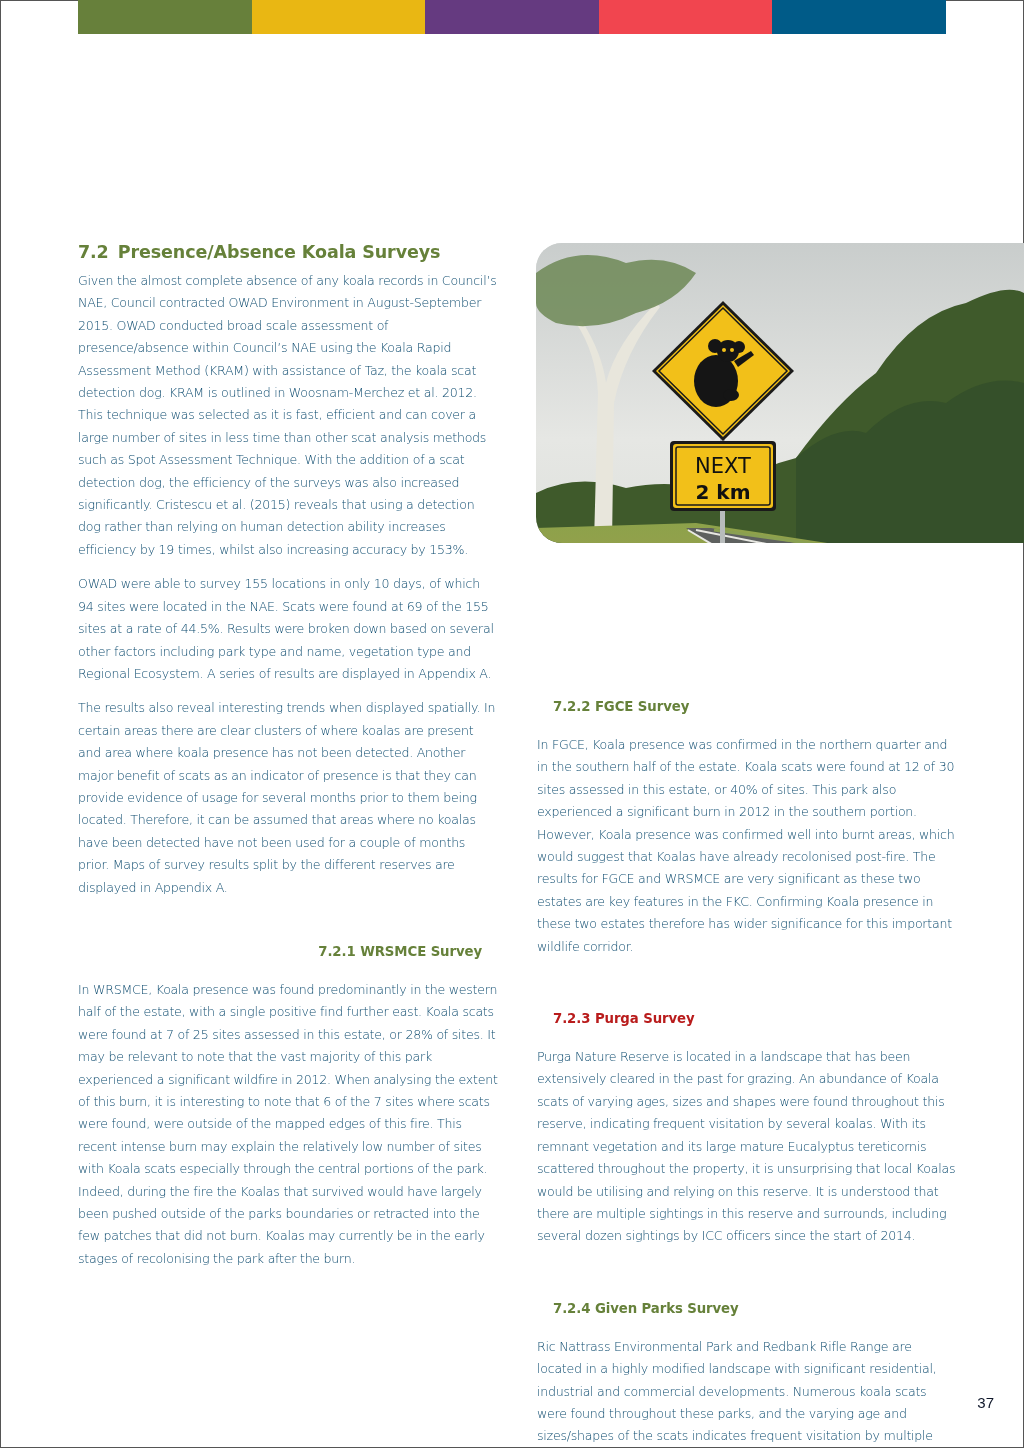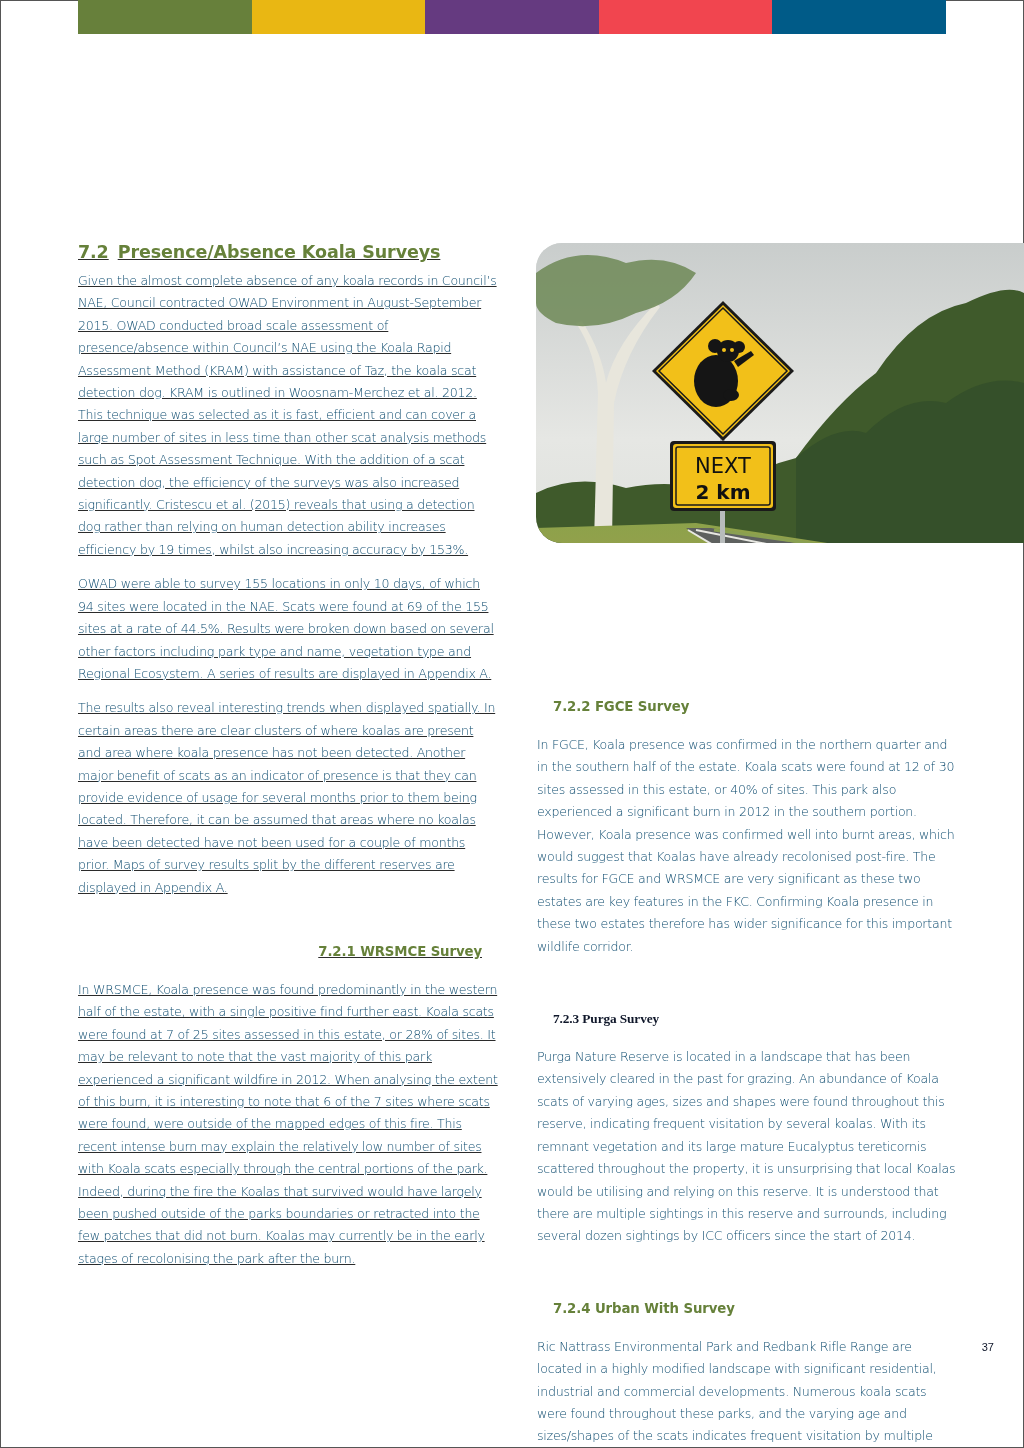--- a/index.html
+++ b/index.html
@@ -9,21 +9,21 @@
     font-family: "DejaVu Sans", sans-serif;
     color: #2b2b2b;
   }
   .frame {
     position: absolute; left: 0; top: 0; width: 1022px; height: 1446px;
     border: 1px solid #555; box-sizing: content-box; pointer-events: none;
   }
   .color-bar { position: absolute; top: 0; left: 78px; width: 868px; height: 34px; display: flex; }
   .color-bar div { flex: 1; height: 34px; }
 
-  .col-left { position: absolute; left: 78px; top: 240px; width: 420px; text-decoration: underline; }
+  .col-left { position: absolute; left: 78px; top: 240px; width: 420px; }
   .col-right { position: absolute; left: 537px; top: 680px; width: 420px; }
 
   h2.section-title {
     margin: 0 0 6px 0; font-family: "DejaVu Sans", sans-serif; font-weight: bold;
     font-size: 17.5px; letter-spacing: -0.1px; line-height: 24px;
   }
   h2 .num { margin-right: 9px; }
   h3.sub-title {
     margin: 16px; font-family: "DejaVu Sans", sans-serif; font-weight: bold;
     font-size: 13.3px; line-height: 22px; letter-spacing: -0.1px;
@@ -36,22 +36,22 @@
   .gap { height: 22px; }
 
   .photo {
     position: absolute; left: 536px; top: 243px; width: 488px; height: 300px;
     border-radius: 26px 0 0 26px; overflow: hidden;
     background: linear-gradient(#cfd3d2 0%, #e3e4e2 40%, #d5d9d3 60%, #9aa78b 100%);
   }
   .photo svg { display: block; }
 
   .page-number {
-    position: absolute; right: 30px; top: 1341px;
-    font-family: "Liberation Sans", sans-serif; font-size: 11px; color: #0f172a;
+    position: absolute; right: 30px; top: 1394px;
+    font-family: "Liberation Sans", sans-serif; font-size: 15px; color: #0f172a;
   }
 </style>
 </head>
 <body>
 
 <div class="frame"></div>
 
 <div class="color-bar">
   <div style="background: rgb(103, 128, 59);"></div>
   <div style="background: rgb(233, 183, 19);"></div>
@@ -125,20 +125,20 @@
       <text x="187" y="230" text-anchor="middle" font-family="DejaVu Sans, sans-serif" font-size="21" fill="#111">NEXT</text>
       <text x="187" y="256" text-anchor="middle" font-family="DejaVu Sans, sans-serif" font-size="20" font-weight="bold" fill="#111">2 km</text>
     </g>
   </svg>
 </div>
 
 <div class="col-right">
   <h3 class="sub-title heading" style="color: rgb(102, 129, 58);">7.2.2 FGCE Survey</h3>
   <p class="body">In FGCE, Koala presence was confirmed in the northern quarter and in the southern half of the estate. Koala scats were found at 12 of 30 sites assessed in this estate, or 40% of sites. This park also experienced a significant burn in 2012 in the southern portion. However, Koala presence was confirmed well into burnt areas, which would suggest that Koalas have already recolonised post-fire. The results for FGCE and WRSMCE are very significant as these two estates are key features in the FKC. Confirming Koala presence in these two estates therefore has wider significance for this important wildlife corridor.</p>
   <div class="gap"></div>
-  <h3 class="sub-title heading" style="color: #0f172a; font-family: Liberation Serif, serif;">7.2.3 Purga Survey</h3>
+  <h3 class="sub-title heading" style="color: #b91c1c;">7.2.3 Purga Survey</h3>
   <p class="body">Purga Nature Reserve is located in a landscape that has been extensively cleared in the past for grazing. An abundance of Koala scats of varying ages, sizes and shapes were found throughout this reserve, indicating frequent visitation by several koalas. With its remnant vegetation and its large mature Eucalyptus tereticornis scattered throughout the property, it is unsurprising that local Koalas would be utilising and relying on this reserve. It is understood that there are multiple sightings in this reserve and surrounds, including several dozen sightings by ICC officers since the start of 2014.</p>
   <div class="gap"></div>
-  <h3 class="sub-title heading" style="color: rgb(102, 129, 58);">7.2.4 Urban With Survey</h3>
+  <h3 class="sub-title heading" style="color: rgb(102, 129, 58);">7.2.4 Given Parks Survey</h3>
   <p class="body">Ric Nattrass Environmental Park and Redbank Rifle Range are located in a highly modified landscape with significant residential, industrial and commercial developments. Numerous koala scats were found throughout these parks, and the varying age and sizes/shapes of the scats indicates frequent visitation by multiple</p>
 </div>
 
 <div class="page-number">37</div>
 
 </body></html>

